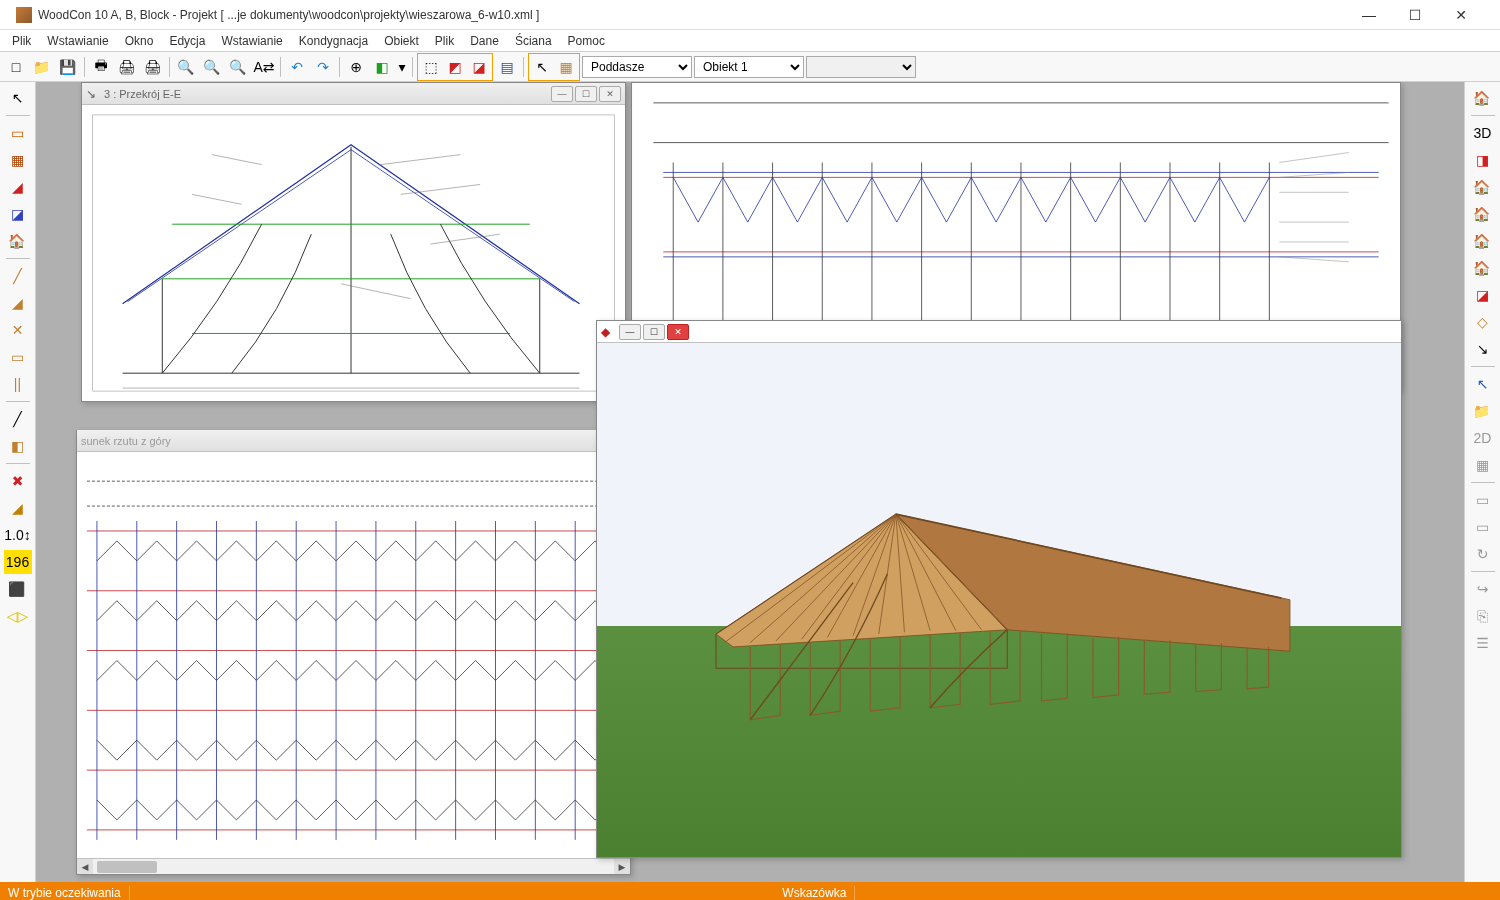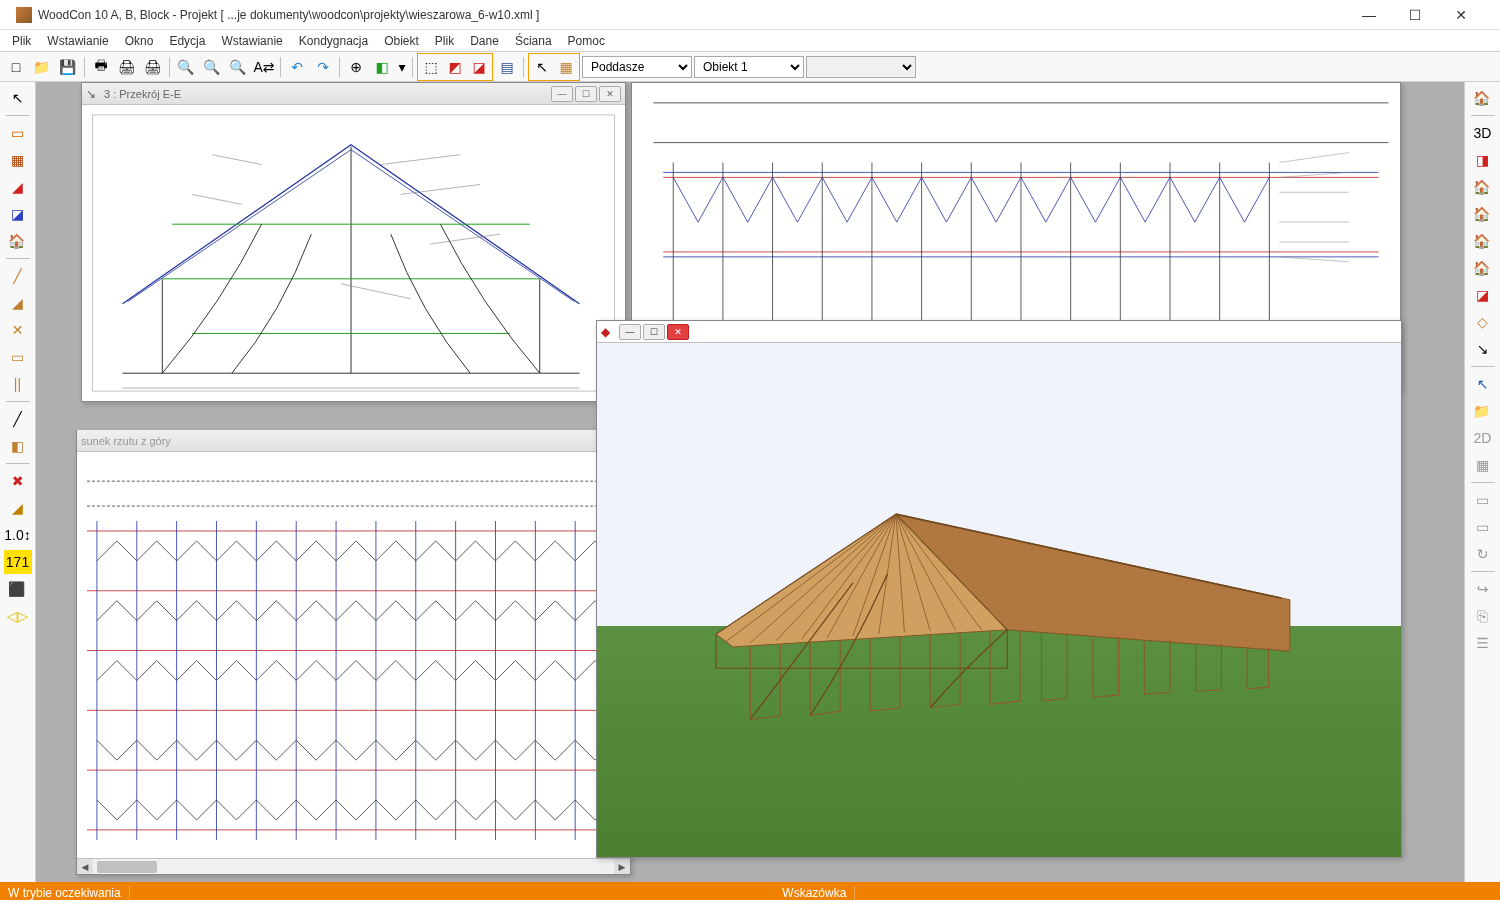--- a/index.html
+++ b/index.html
@@ -147,21 +147,21 @@
     <div class="side-btn" style="color:#c08030">✕</div>
     <div class="side-btn" style="color:#c08030">▭</div>
     <div class="side-btn" style="color:#c08030">||</div>
     <div class="side-sep"></div>
     <div class="side-btn">╱</div>
     <div class="side-btn" style="color:#c08030">◧</div>
     <div class="side-sep"></div>
     <div class="side-btn" style="color:#d02020">✖</div>
     <div class="side-btn" style="color:#c08000">◢</div>
     <div class="side-btn">1.0↕</div>
-    <div class="side-btn" style="background:#ffe000;color:#000">171</div>
+    <div class="side-btn" style="background:#ffe000;color:#000">196</div>
     <div class="side-btn" style="color:#666">⬛</div>
     <div class="side-btn" style="color:#e0c000">◁▷</div>
   </div>
 
   <div class="workspace">
 
     <div class="child-window" style="left:595px; top:0px; width:770px; height:310px;">
       <div class="child-content">
         <svg class="drawing" viewBox="0 0 770 310">
           <g stroke="#333" stroke-width="0.8" fill="none">

